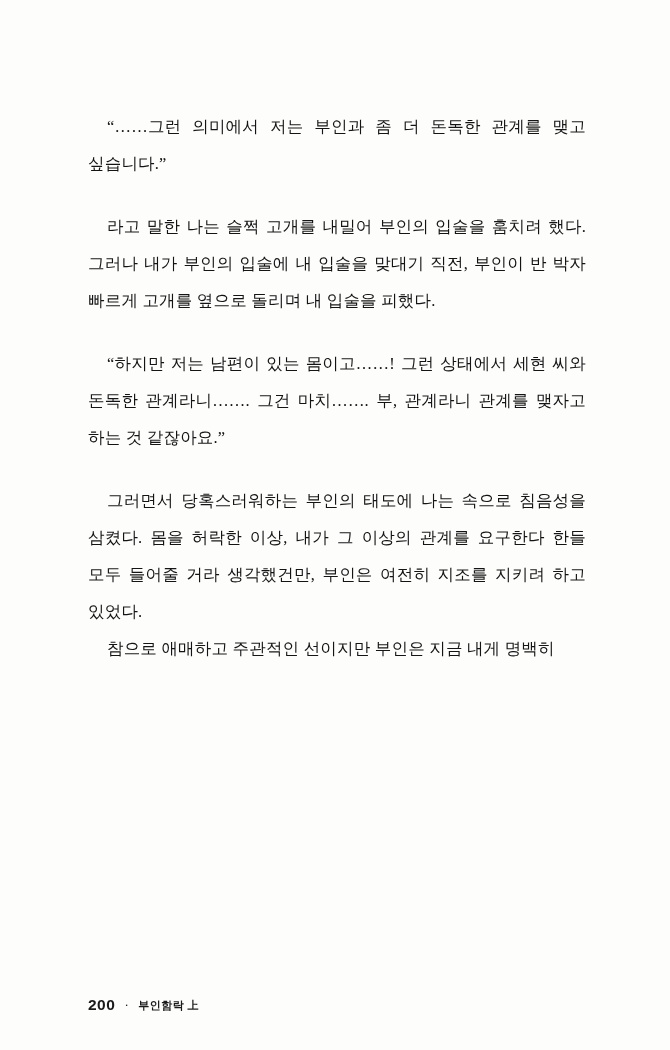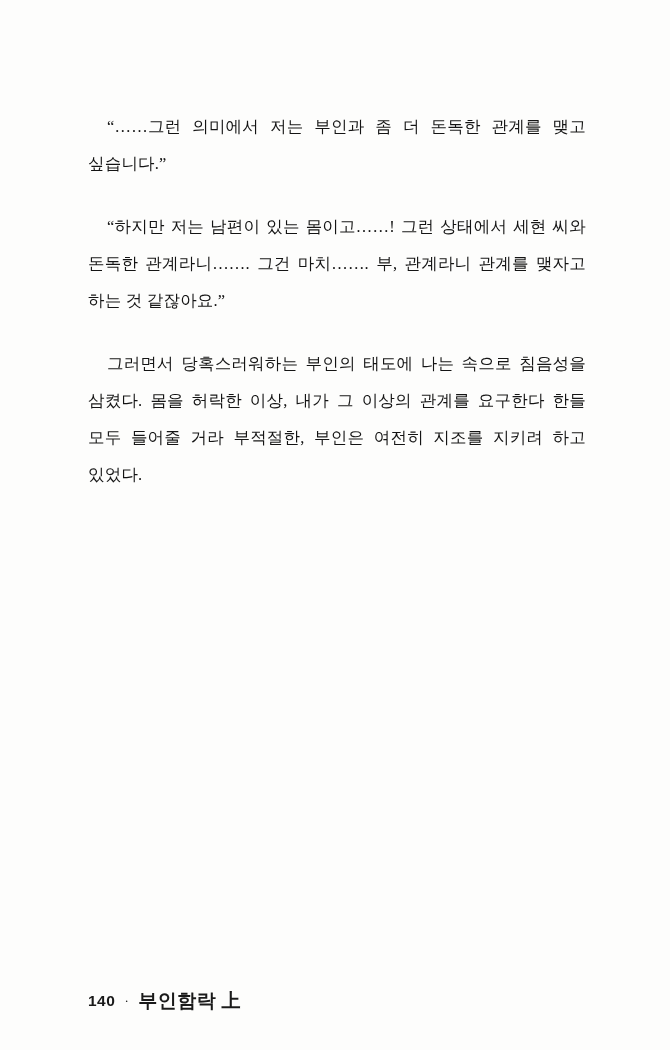--- a/index.html
+++ b/index.html
@@ -67,33 +67,35 @@
     font-weight: 700;
   }
   .footer .dot {
     font-size: 13px;
     line-height: 1;
     position: relative;
     top: -1px;
   }
   .footer .book-title {
     font-weight: 700;
-    font-size: 19px;
+    font-size: 11px;
   }
 </style>
 </head>
 <body>
 
 <div class="page">
 
   <div class="text-block">
     <p class="indent">“……그런 의미에서 저는 부인과 좀 더 돈독한 관계를 맺고 싶습니다.”</p>
+    <p class="indent gap-lg">라고 말한 나는 슬쩍 고개를 내밀어 부인의 입술을 훔치려 했다. 그러나 내가 부인의 입술에 내 입술을 맞대기 직전, 부인이 반 박자 빠르게 고개를 옆으로 돌리며 내 입술을 피했다.</p>
     <p class="indent gap-lg">“하지만 저는 남편이 있는 몸이고……! 그런 상태에서 세현 씨와 돈독한 관계라니……. 그건 마치……. 부, 관계라니 관계를 맺자고 하는 것 같잖아요.”</p>
-    <p class="indent gap-lg">그러면서 당혹스러워하는 부인의 태도에 나는 속으로 침음성을 삼켰다. 몸을 허락한 이상, 내가 그 이상의 관계를 요구한다 한들 모두 들어줄 거라 부적절한, 부인은 여전히 지조를 지키려 하고 있었다.</p>
+    <p class="indent gap-lg">그러면서 당혹스러워하는 부인의 태도에 나는 속으로 침음성을 삼켰다. 몸을 허락한 이상, 내가 그 이상의 관계를 요구한다 한들 모두 들어줄 거라 생각했건만, 부인은 여전히 지조를 지키려 하고 있었다.</p>
+    <p class="indent gap-sm">참으로 애매하고 주관적인 선이지만 부인은 지금 내게 명백히</p>
   </div>
 
   <div class="footer">
-    <span class="page-num">140</span>
+    <span class="page-num">200</span>
     <span class="dot">·</span>
     <span class="book-title">부인함락 上</span>
   </div>
 
 </div>
 
 </body></html>

